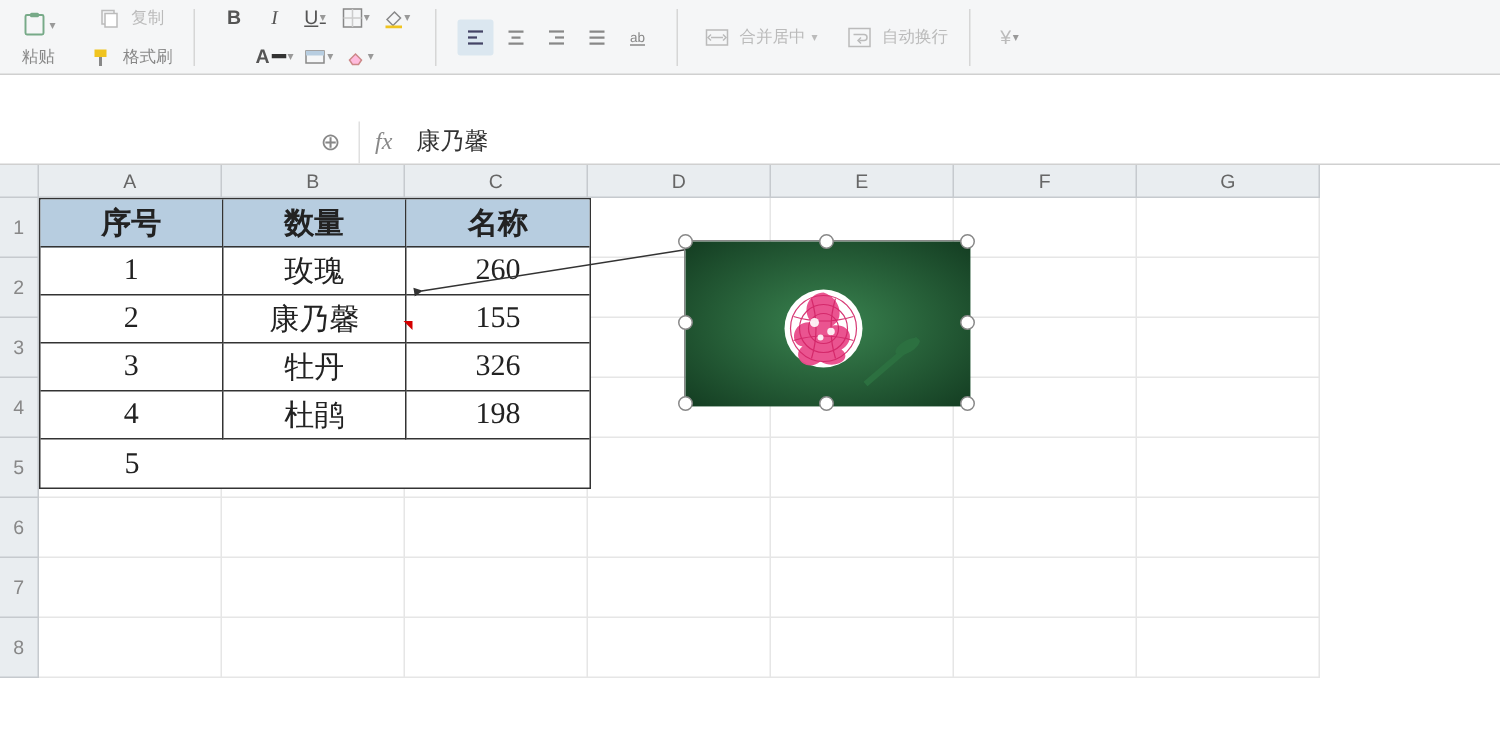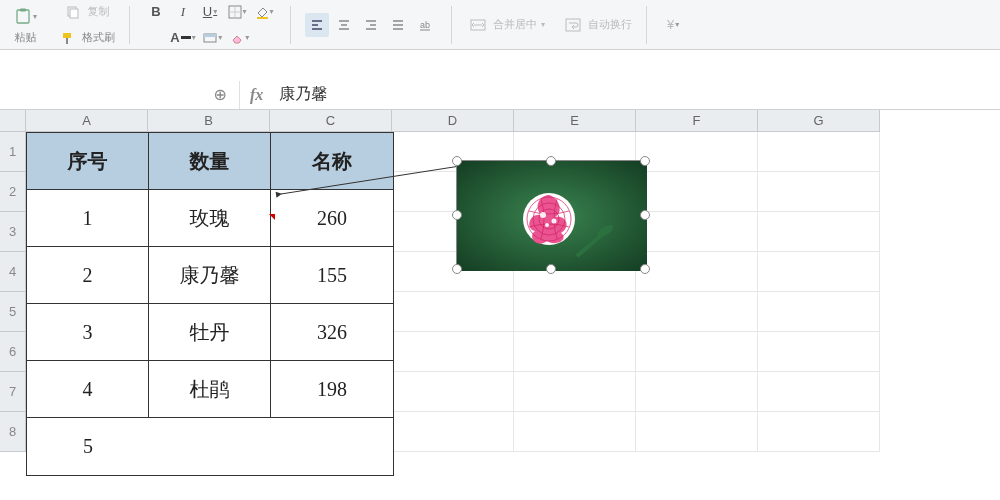--- a/index.html
+++ b/index.html
@@ -11,38 +11,38 @@
   .ribbon .sep { width: 1px; height: 38px; background: #d6d6d6; margin: 0 4px; }
   .ribbon .tbtn { display: inline-flex; align-items: center; justify-content: center; min-width: 24px; height: 24px; color: #555; font-size: 13px; cursor: pointer; padding: 0 2px; border-radius: 2px; }
   .ribbon .lbl { font-size: 11px; color: #888; font-family: Liberation Serif, serif; }
   .ribbon .row { display: flex; gap: 3px; align-items: center; }
   .ribbon .dd { font-size: 8px; color: #999; margin-left: 1px; }
   .disabled { color: #bbb !important; }
 
   
   .fxbar { display: flex; align-items: center; height: 30px; border-bottom: 1px solid #d0d0d0; background: #fff; margin-top: 30px; }
   .namebox { width: 240px; height: 28px; border-right: 1px solid #e0e0e0; display: flex; align-items: center; justify-content: flex-end; padding-right: 12px; color: #888; }
-  .fxlabel { font-style: italic; font-family: serif; color: #888; margin: 0 10px; font-weight: bold; }
+  .fxlabel { font-style: italic; font-family: serif; color: #888; margin: 0 10px; }
   .fxinput { flex: 1; border: none; outline: none; font-size: 16px; color: #333; padding-left: 6px; }
 
   
   .grid-wrap { position: relative; }
   .corner { position: absolute; left: 0; top: 0; width: 26px; height: 22px; background: #e9edf0; border-right: 1px solid #c6cace; border-bottom: 1px solid #c6cace; }
   .colheads { display: flex; margin-left: 26px; height: 22px; }
   .colhead { width: 122px; background: #e9edf0; border-right: 1px solid #c6cace; border-bottom: 1px solid #c6cace; display: flex; align-items: center; justify-content: center; color: #666; font-size: 13px; }
   .rowheads { position: absolute; left: 0; top: 22px; width: 26px; }
   .rowhead { height: 40px; background: #e9edf0; border-right: 1px solid #c6cace; border-bottom: 1px solid #c6cace; display: flex; align-items: center; justify-content: center; color: #888; font-size: 13px; }
   .cells { margin-left: 26px; position: relative; }
   .crow { display: flex; height: 40px; }
   .cell { width: 122px; border-right: 1px solid #e6e6e6; border-bottom: 1px solid #e6e6e6; }
 
   
   .datatable { position: absolute; left: 26px; top: 22px; border: 1.5px solid #333; background: #fff; }
   .dt-row { display: flex; }
-  .dt-cell { width: 122px; height: 57px; border-right: 1.5px solid #333; border-bottom: 1.5px solid #333; display: flex; align-items: center; justify-content: center; font-size: 20px; color: #222; font-family: "SimSun","Microsoft YaHei",serif; }
+  .dt-cell { width: 122px; height: 32px; border-right: 1.5px solid #333; border-bottom: 1.5px solid #333; display: flex; align-items: center; justify-content: center; font-size: 20px; color: #222; font-family: "SimSun","Microsoft YaHei",serif; }
   .dt-row .dt-cell:last-child { border-right: none; }
   .dt-row:last-child .dt-cell { border-bottom: none; }
   .dt-head { background: #b7cde0; font-weight: 600; }
   .comment-mark { position: absolute; width: 0; height: 0; border-top: 6px solid #d40000; border-left: 6px solid transparent; }
 
   
   .float-img { position: absolute; border: 1px solid #888; }
   .float-img svg { display: block; }
   .handle { position: absolute; width: 10px; height: 10px; background: #fff; border: 1px solid #888; border-radius: 50%; }
   .h-tl { left: -5px; top: -5px; } .h-tm { left: calc(50% - 5px); top: -5px; } .h-tr { right: -5px; top: -5px; }

